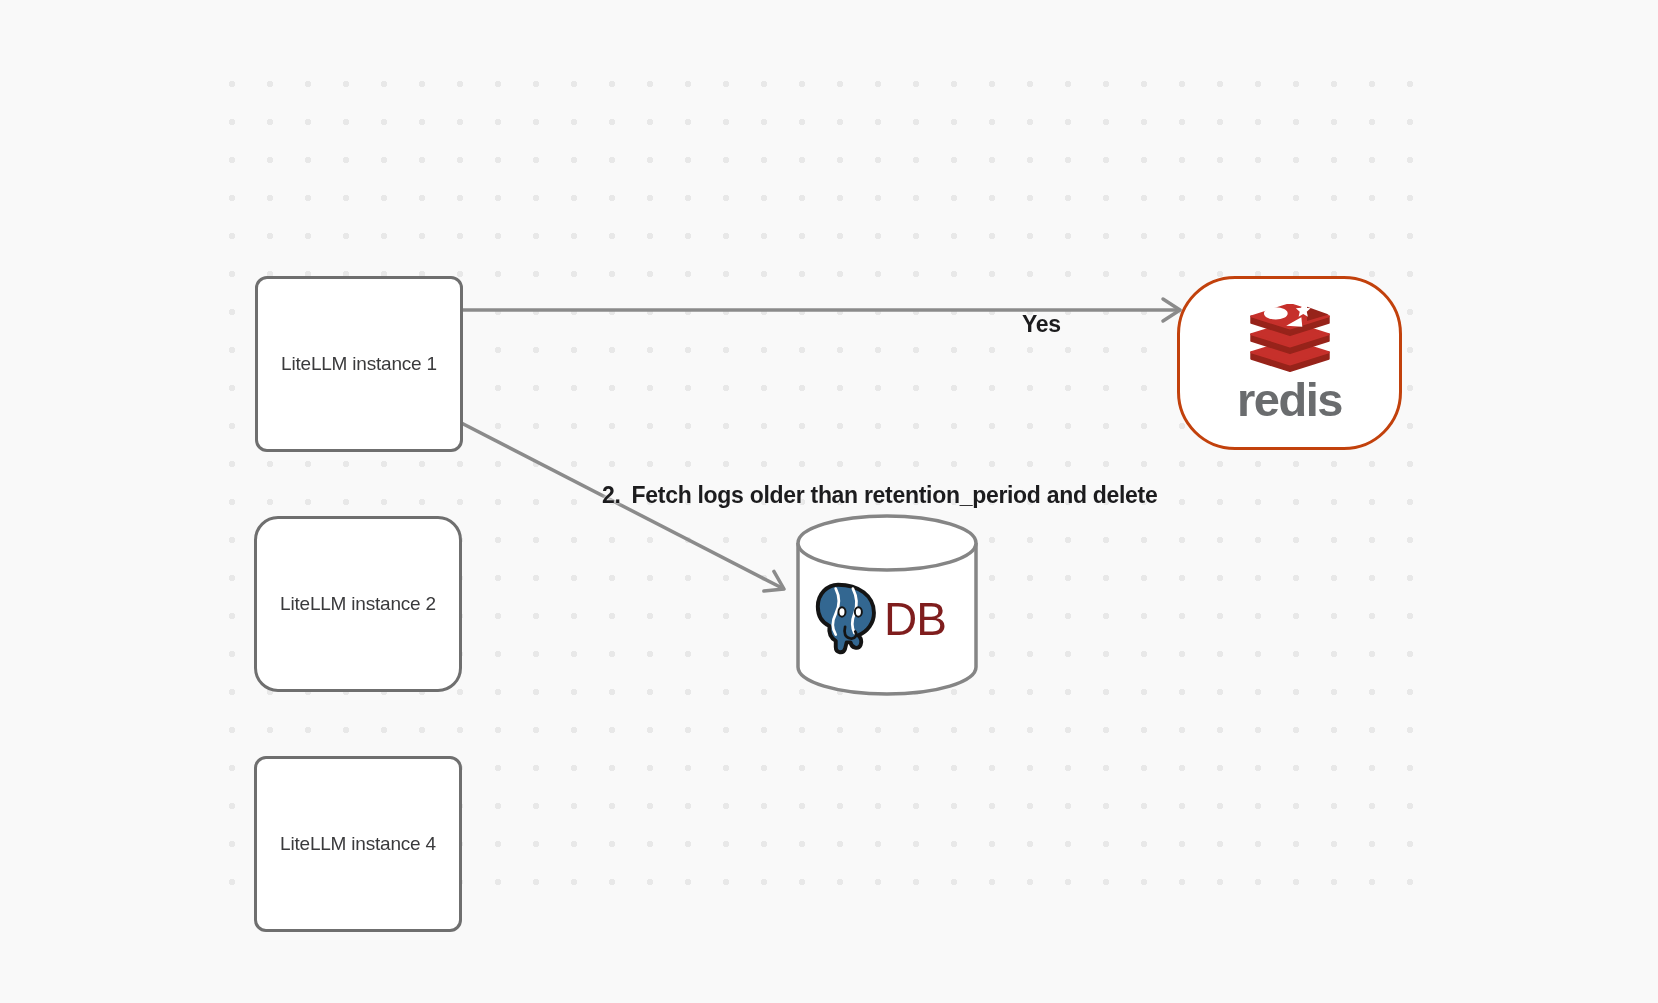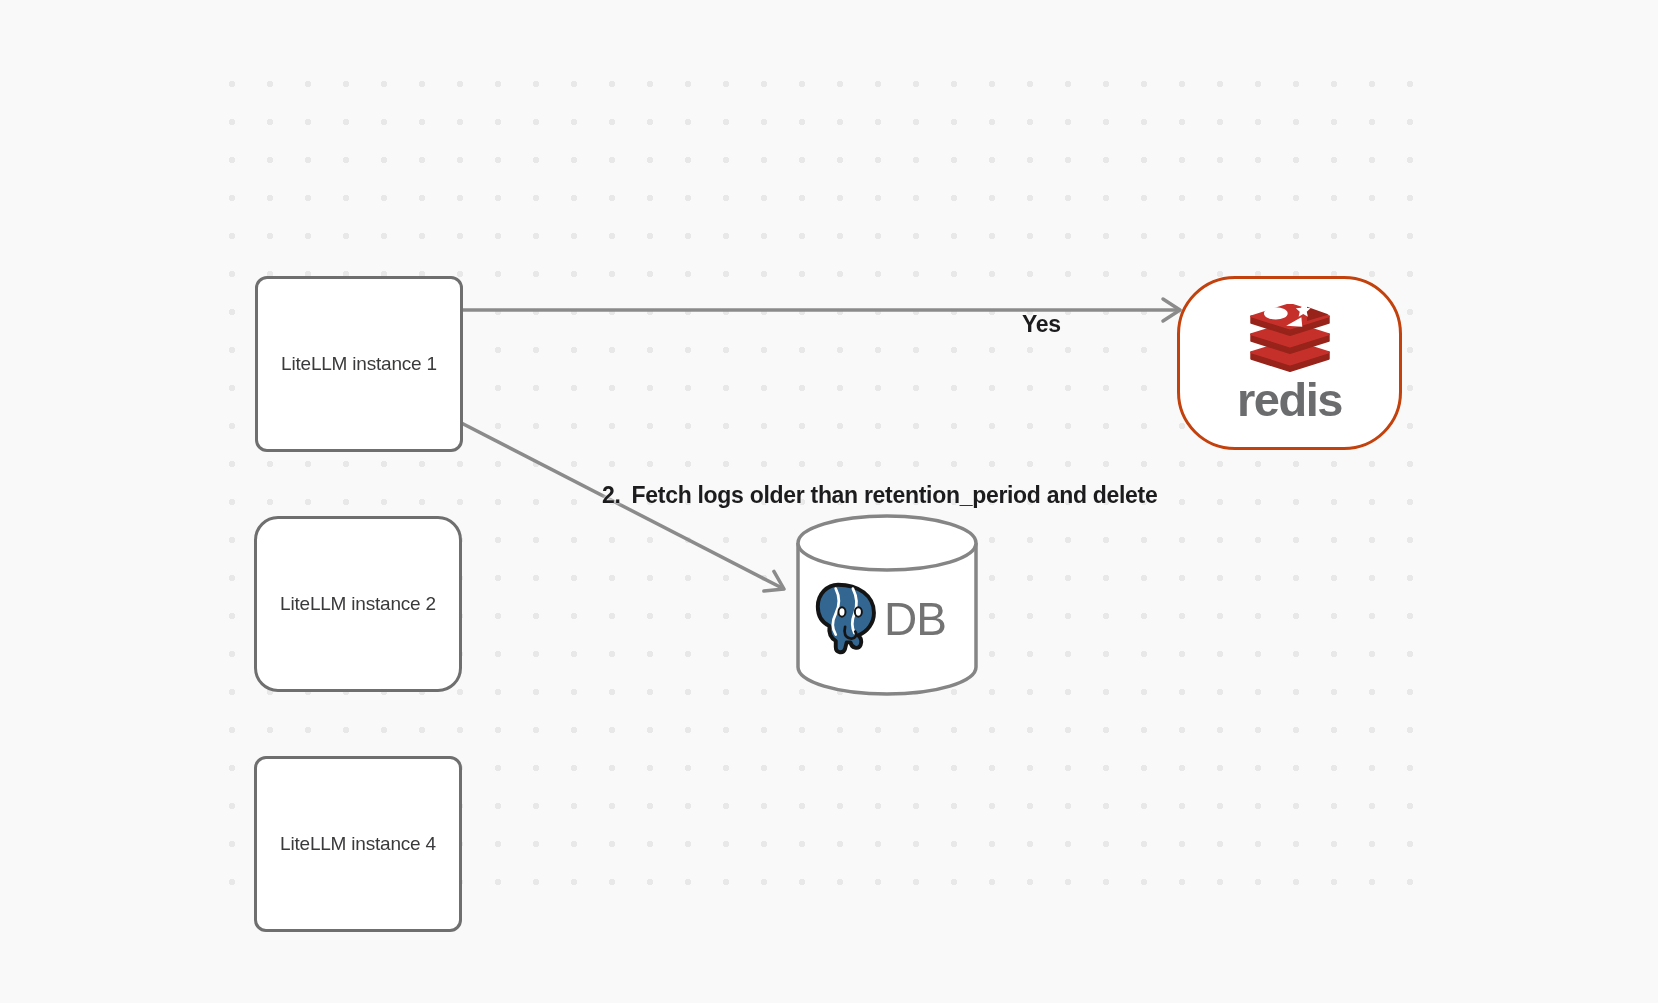--- a/index.html
+++ b/index.html
@@ -41,21 +41,21 @@
     font-size:23px;font-weight:700;color:#1c1c1e;letter-spacing:-0.3px;
     white-space:nowrap;line-height:1;
     text-shadow:0 0 4px #f9f9f9, 0 0 2px #f9f9f9;
   }
   .edge-number{margin-right:11px;}
   .db-content{
     position:absolute;left:810px;top:574px;width:160px;height:90px;
     display:flex;align-items:center;
   }
   .db-text{
-    font-size:46px;color:#737373;line-height:1;margin-left:-4px;letter-spacing:-1px;
+    font-size:46px;color:#7f1d1d;line-height:1;margin-left:-4px;letter-spacing:-1px;
   }
 </style>
 </head>
 <body>
 
 <div class="canvas">
 
   <div class="dotfield"></div>
 
   <svg class="overlay" width="1658" height="1003" viewBox="0 0 1658 1003">

